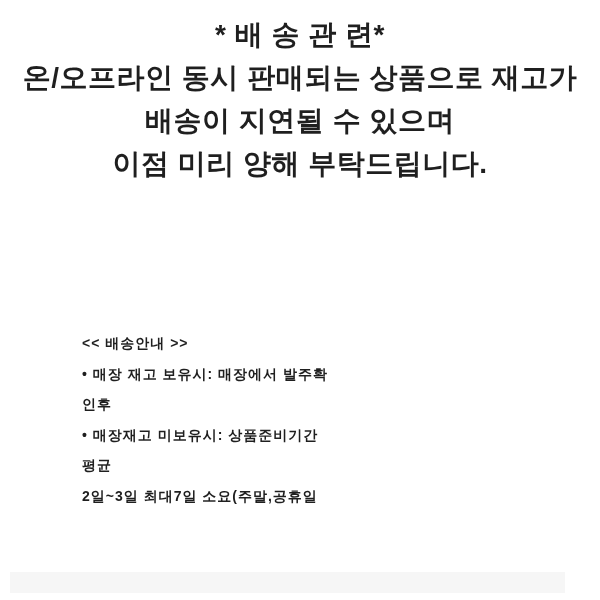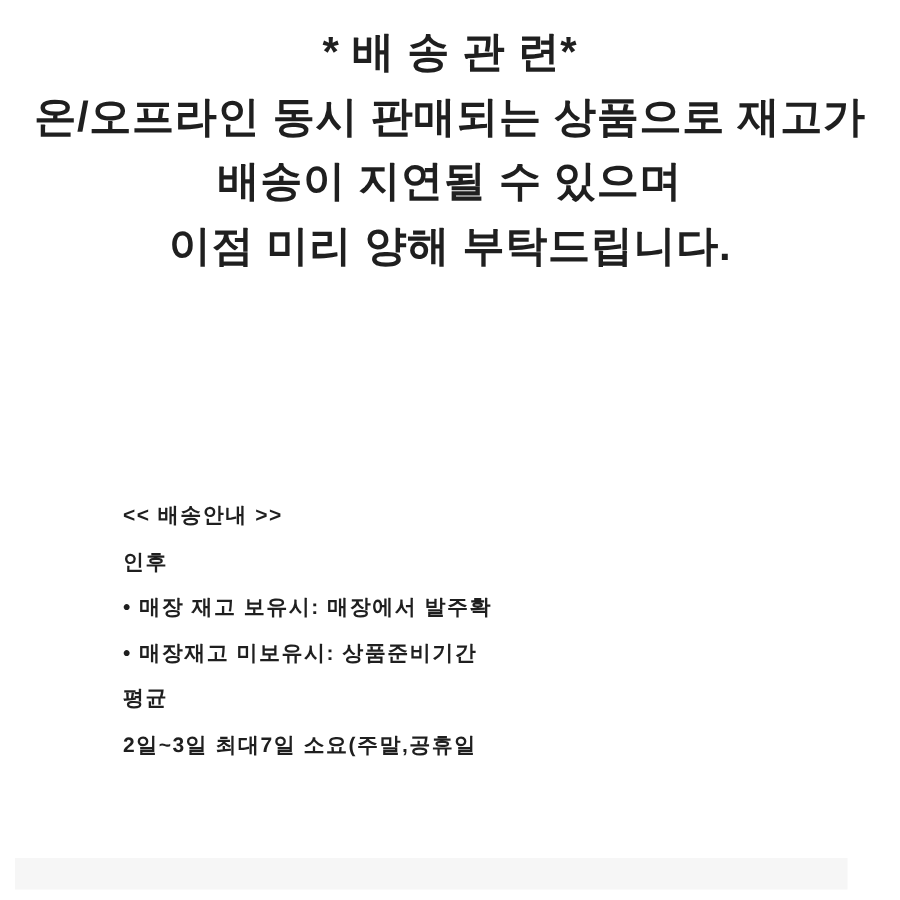--- a/index.html
+++ b/index.html
@@ -59,22 +59,22 @@
 
   <section class="notice">
     <div class="line title">* 배 송 관 련*</div>
     <div class="line">온/오프라인 동시 판매되는 상품으로 재고가</div>
     <div class="line">배송이 지연될 수 있으며</div>
     <div class="line">이점 미리 양해 부탁드립니다.</div>
   </section>
 
   <section class="guide">
     <div class="gline heading">&lt;&lt; 배송안내 &gt;&gt;</div>
+    <div class="gline">• 매장 재고 보유시: 매장에서 발주확</div>
     <div class="gline">인후</div>
-    <div class="gline">• 매장 재고 보유시: 매장에서 발주확</div>
     <div class="gline">• 매장재고 미보유시: 상품준비기간</div>
     <div class="gline">평균</div>
     <div class="gline">2일~3일 최대7일 소요(주말,공휴일</div>
   </section>
 
   <div class="band"></div>
 
 </div>
 
 </body></html>

